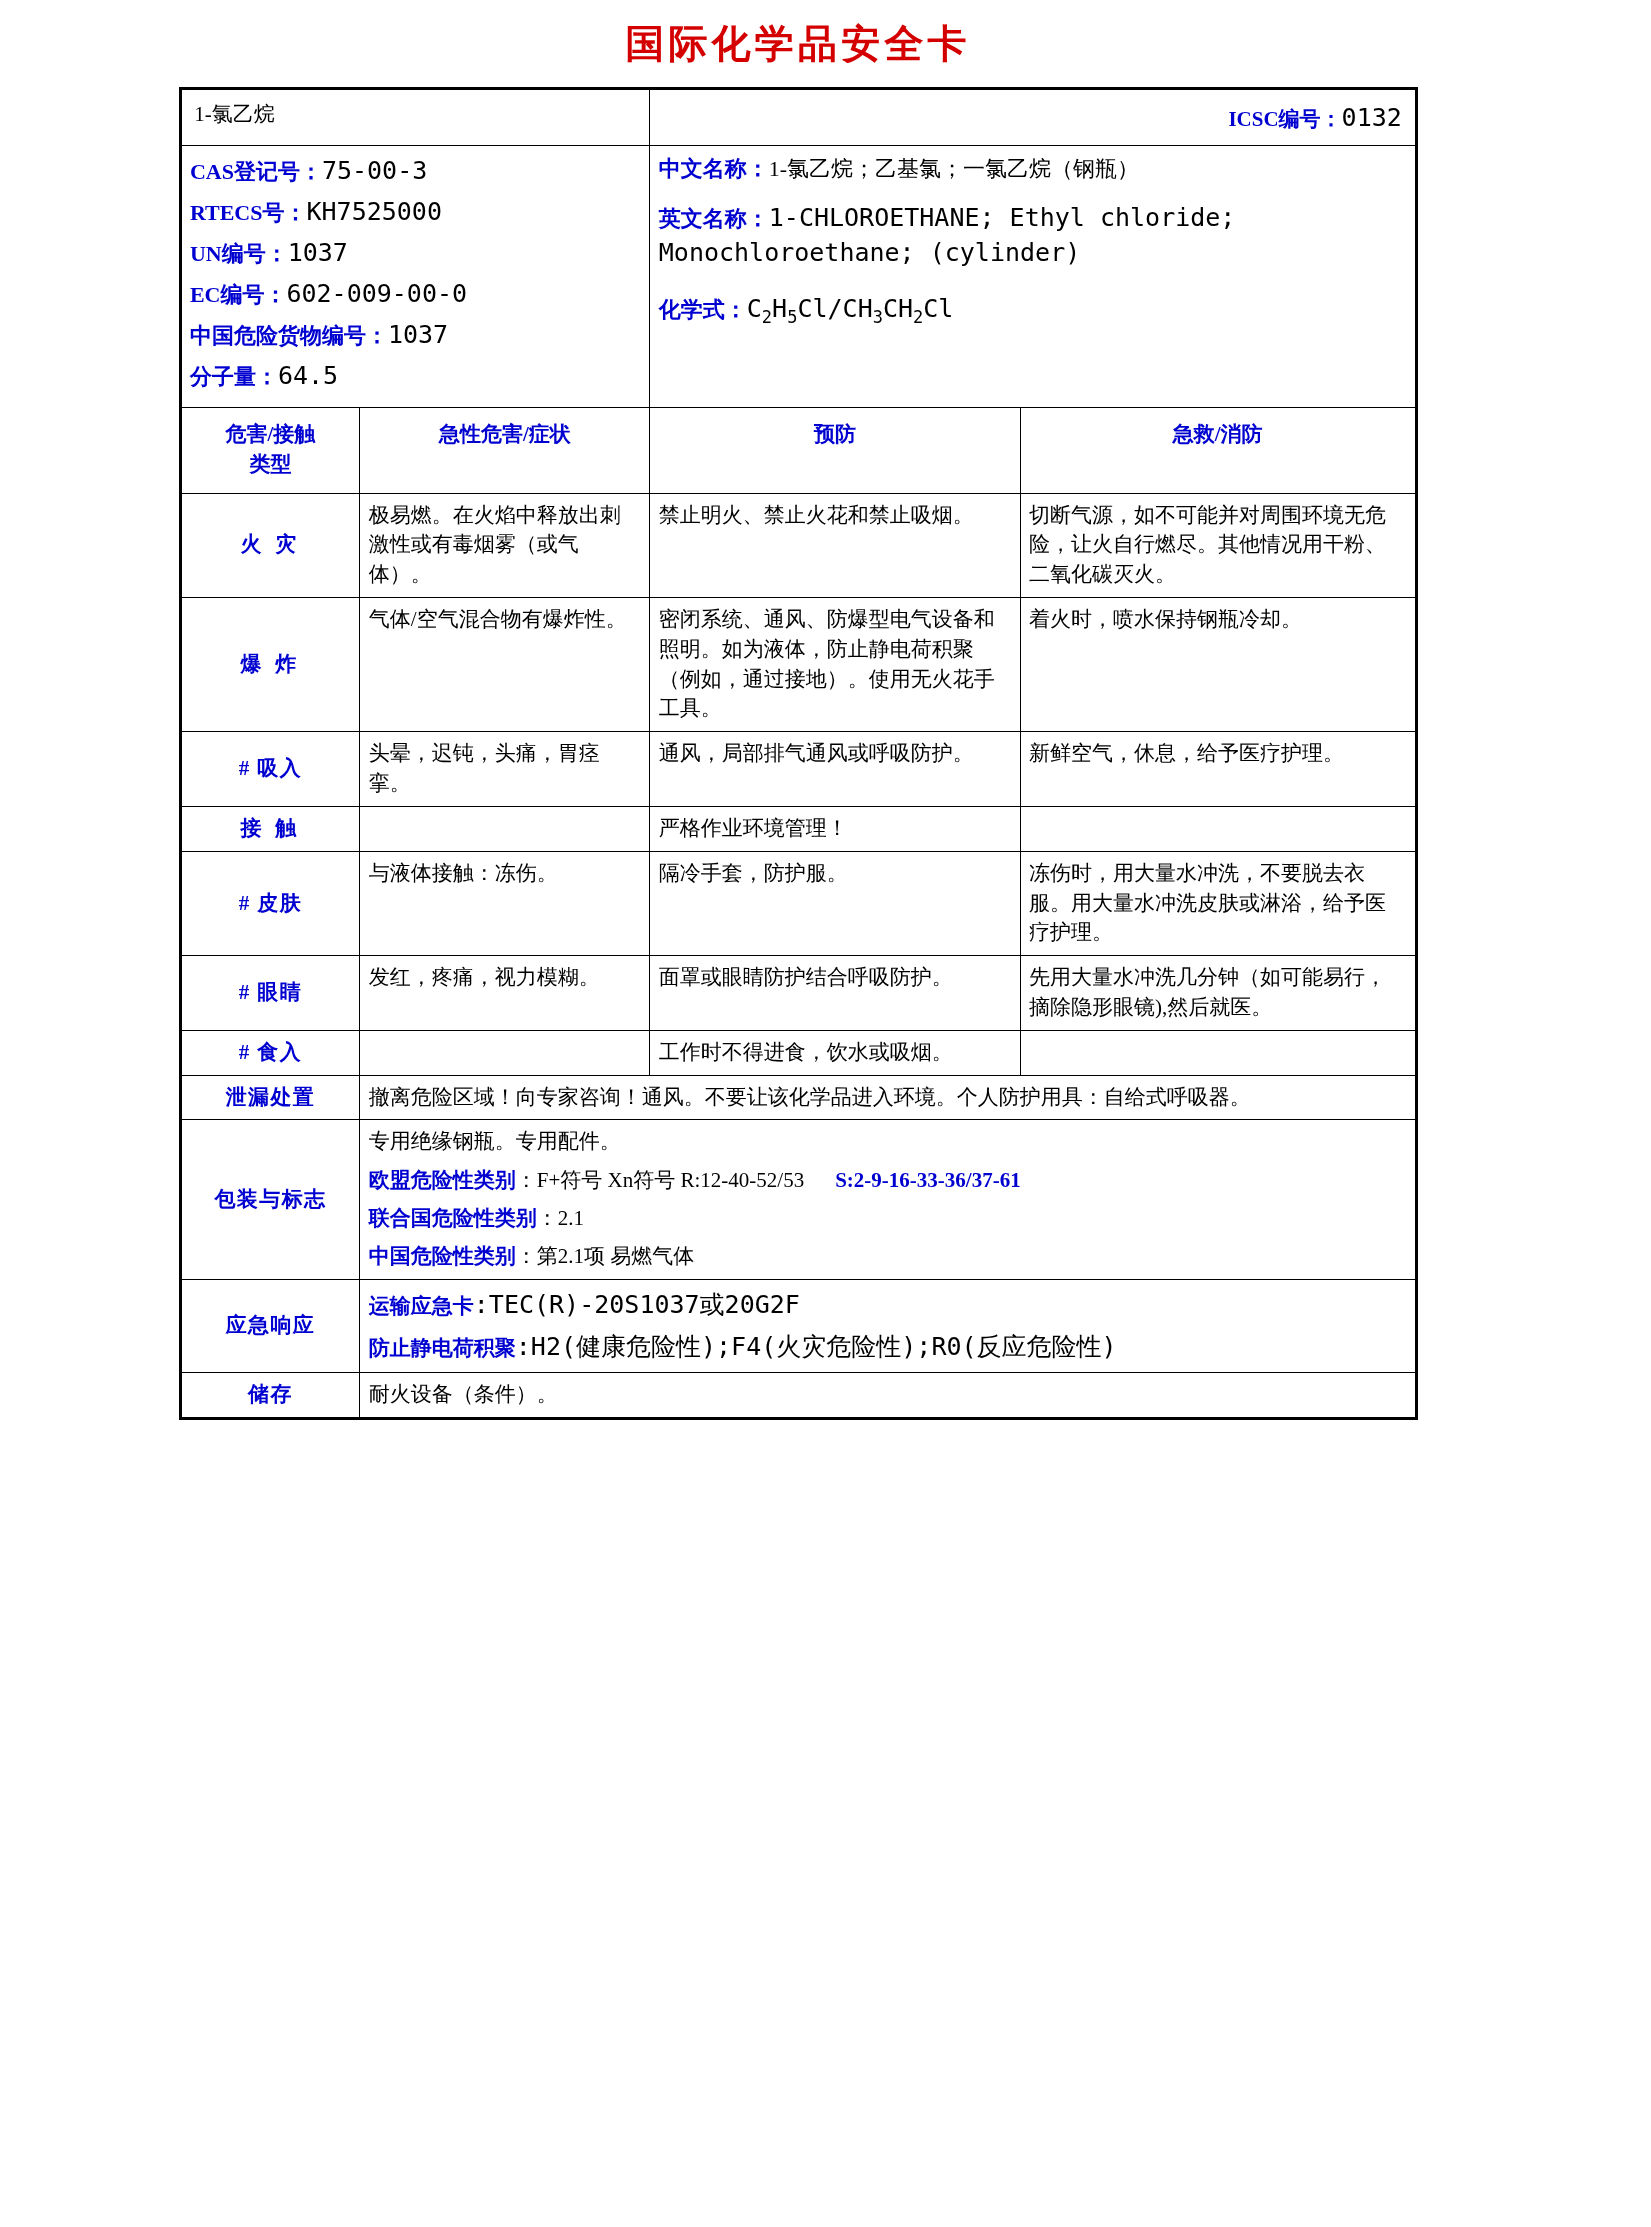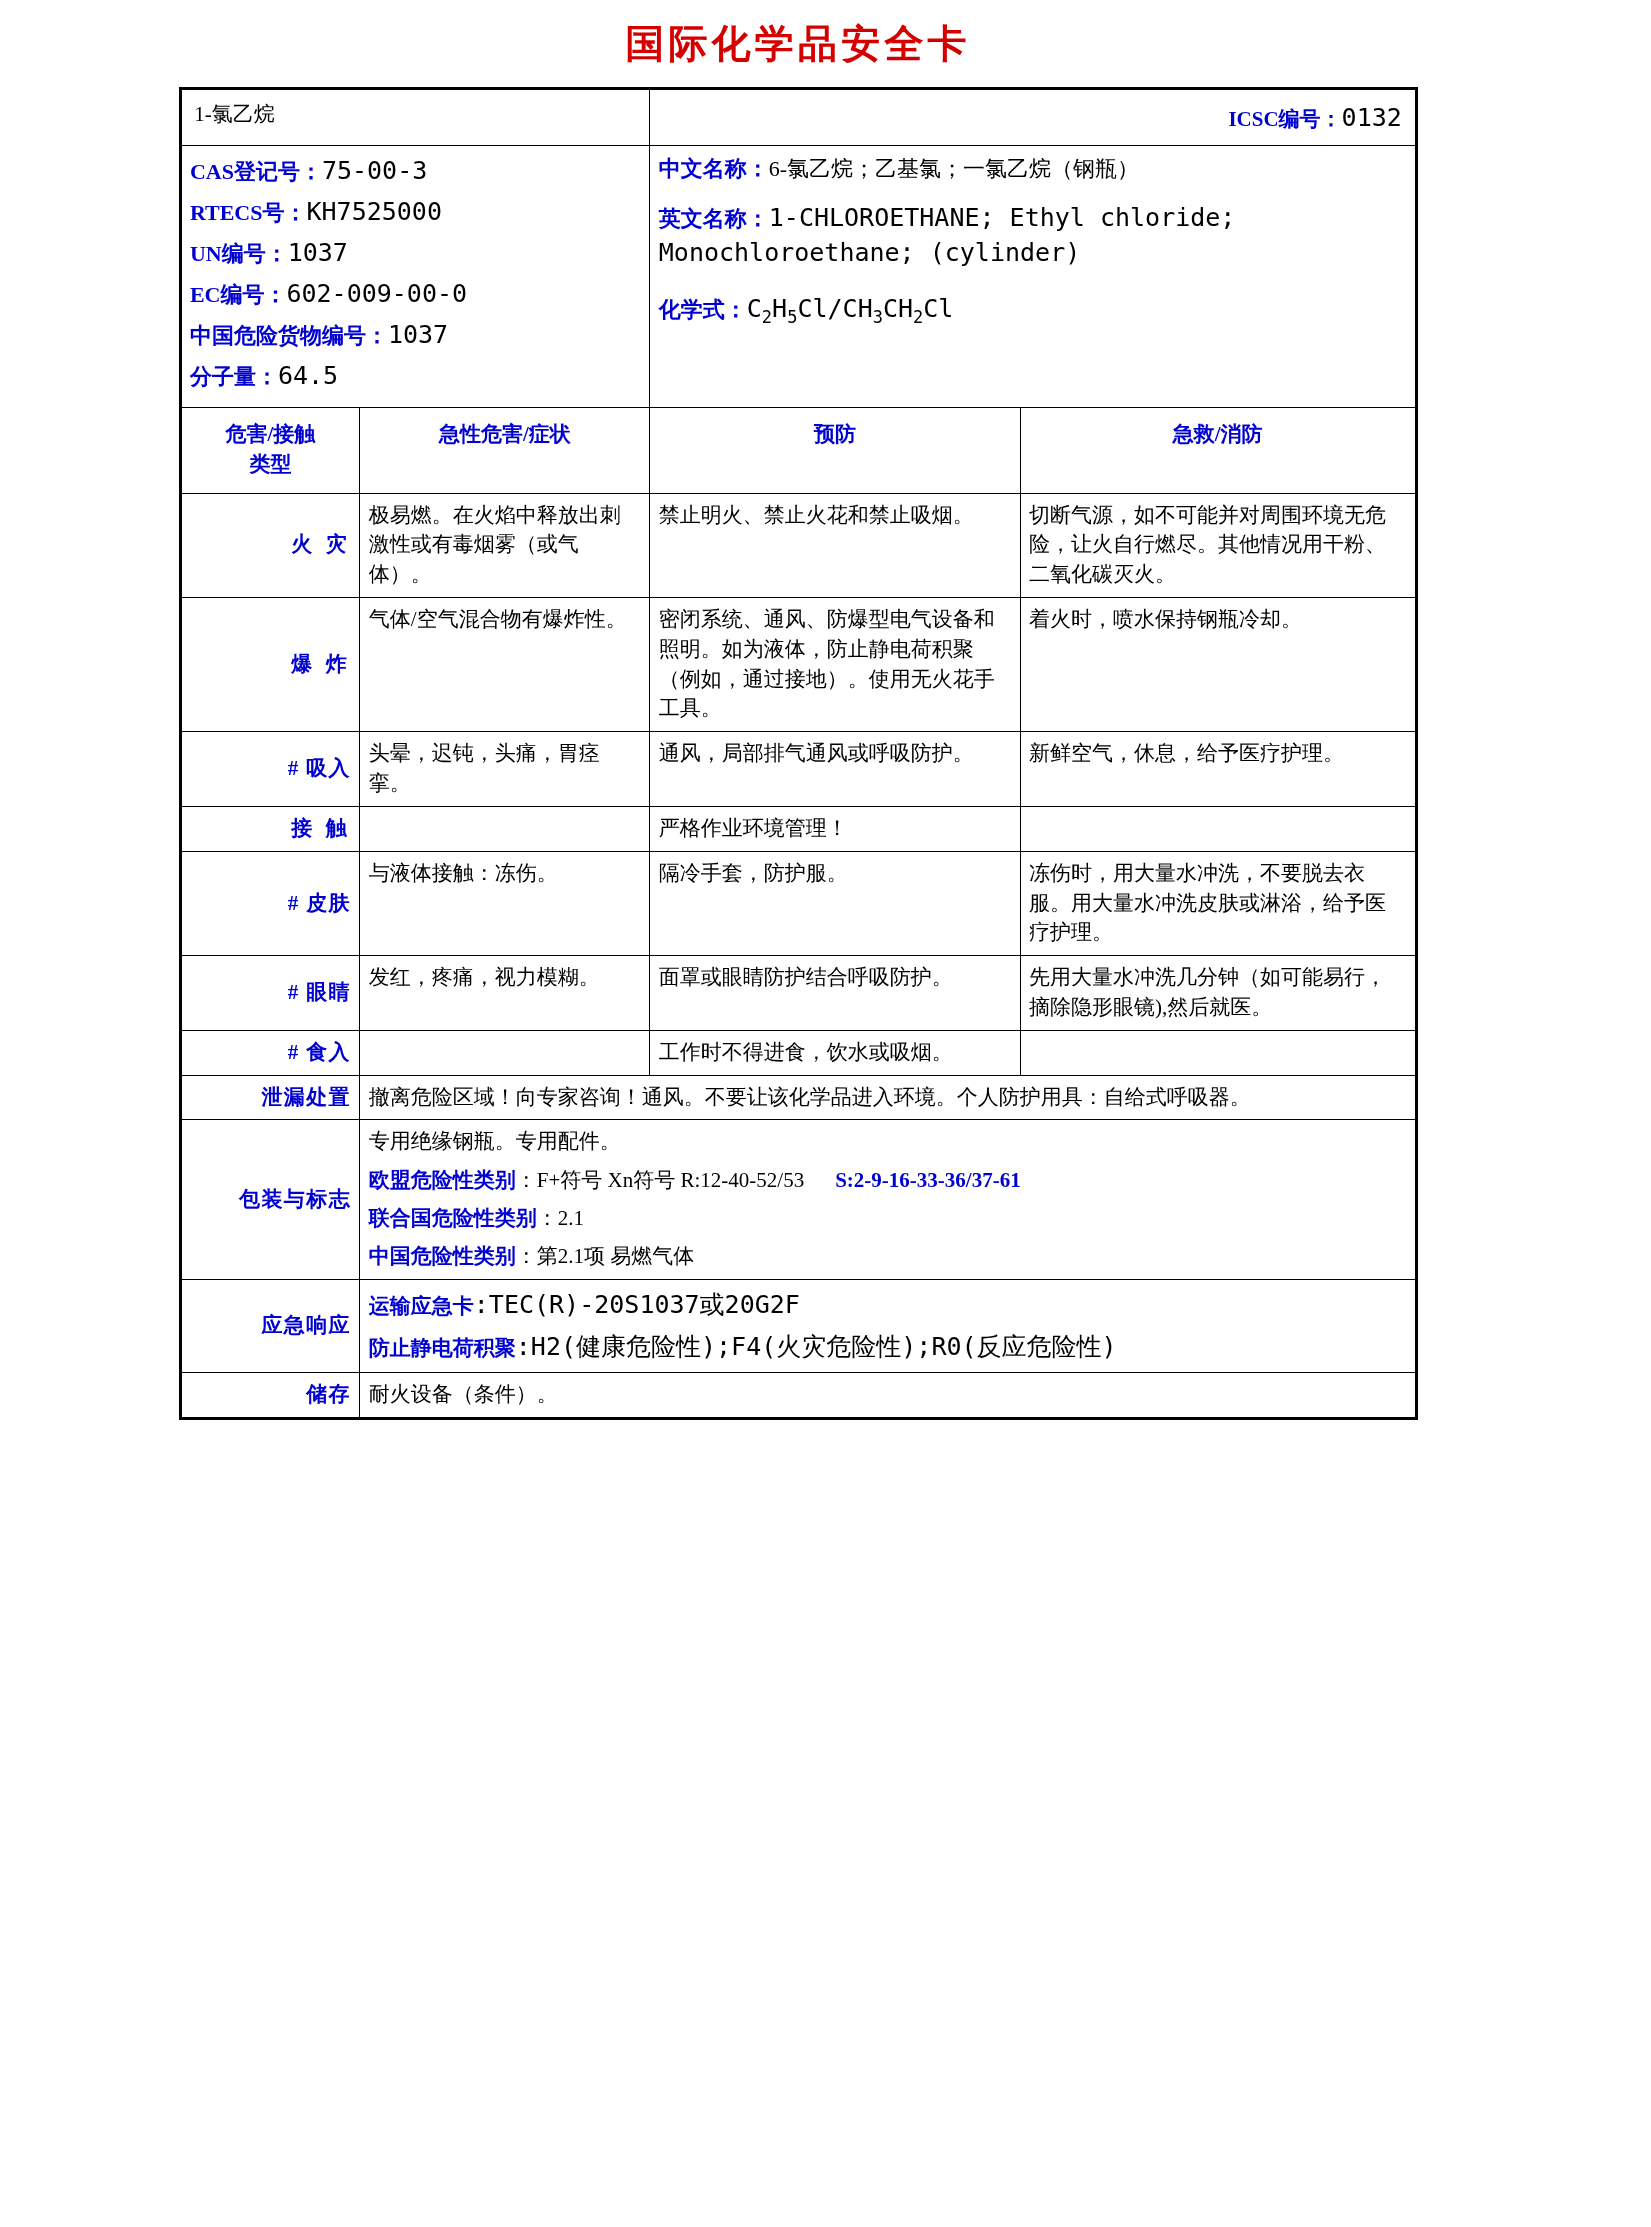--- a/index.html
+++ b/index.html
@@ -72,21 +72,21 @@
   }
   .colhdr {
     text-align: center;
     color: #0000d0;
     font-weight: bold;
     font-size: 23px;
     padding: 12.7px 5.6px !important;
     line-height: 1.35;
   }
   .rowlabel {
-    text-align: right;
+    text-align: center;
     color: #0000d0;
     font-weight: bold;
     font-size: 23px;
     vertical-align: middle !important;
     letter-spacing: 4.2px;
   }
   .rowlabel.small {
     letter-spacing: 1.4px;
   }
   .cell {
@@ -148,21 +148,21 @@
           </div>
           <div class="ident-line">
             <span class="blue">中国危险货物编号：</span><span class="mono">1037</span>
           </div>
           <div class="ident-line">
             <span class="blue">分子量：</span><span class="mono">64.5</span>
           </div>
         </td>
         <td class="ident" colspan="2">
           <div class="ident-line">
-            <span class="blue">中文名称：</span><span>6-氯乙烷；乙基氯；一氯乙烷（钢瓶）</span>
+            <span class="blue">中文名称：</span><span>1-氯乙烷；乙基氯；一氯乙烷（钢瓶）</span>
           </div>
           <div class="ident-line" style="margin-top:15.5px;">
             <span class="blue">英文名称：</span><span class="mono">1-CHLOROETHANE; Ethyl chloride; Monochloroethane; (cylinder)</span>
           </div>
           <div class="ident-line" style="margin-top:20px;">
             <span class="blue">化学式：</span><span class="mono">C<sub>2</sub>H<sub>5</sub>Cl/CH<sub>3</sub>CH<sub>2</sub>Cl</span>
           </div>
         </td>
       </tr>
 

